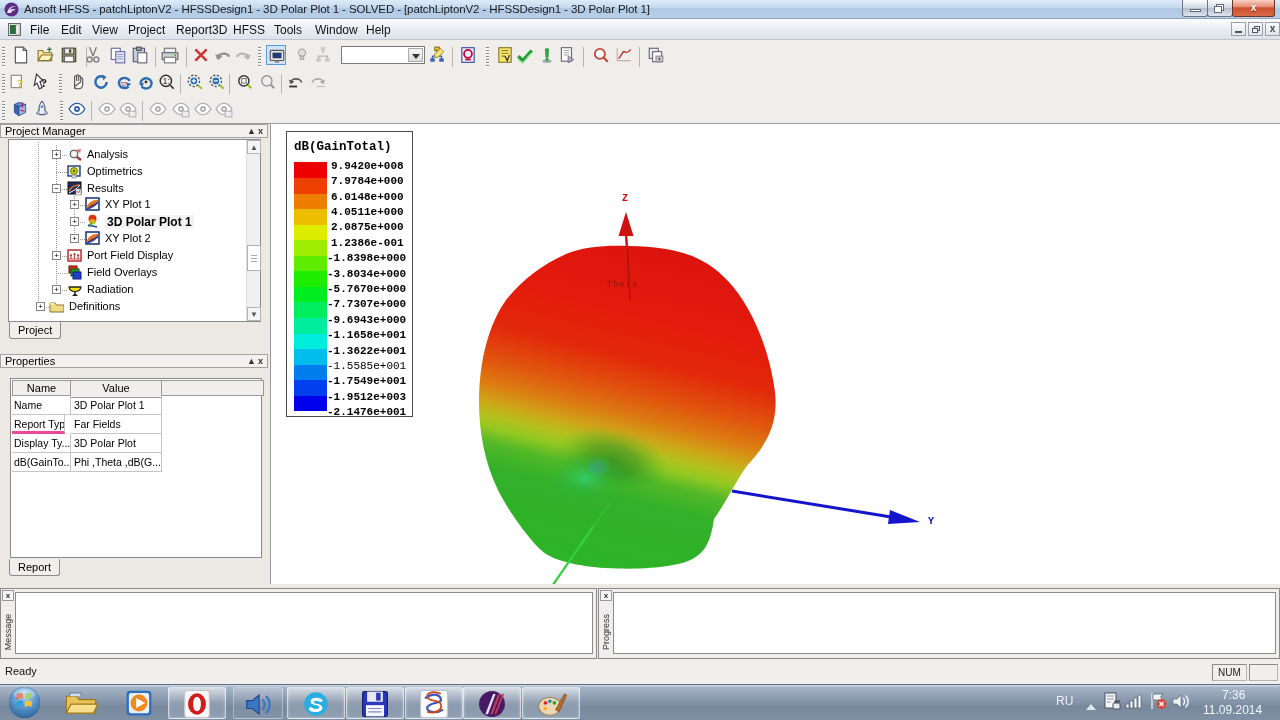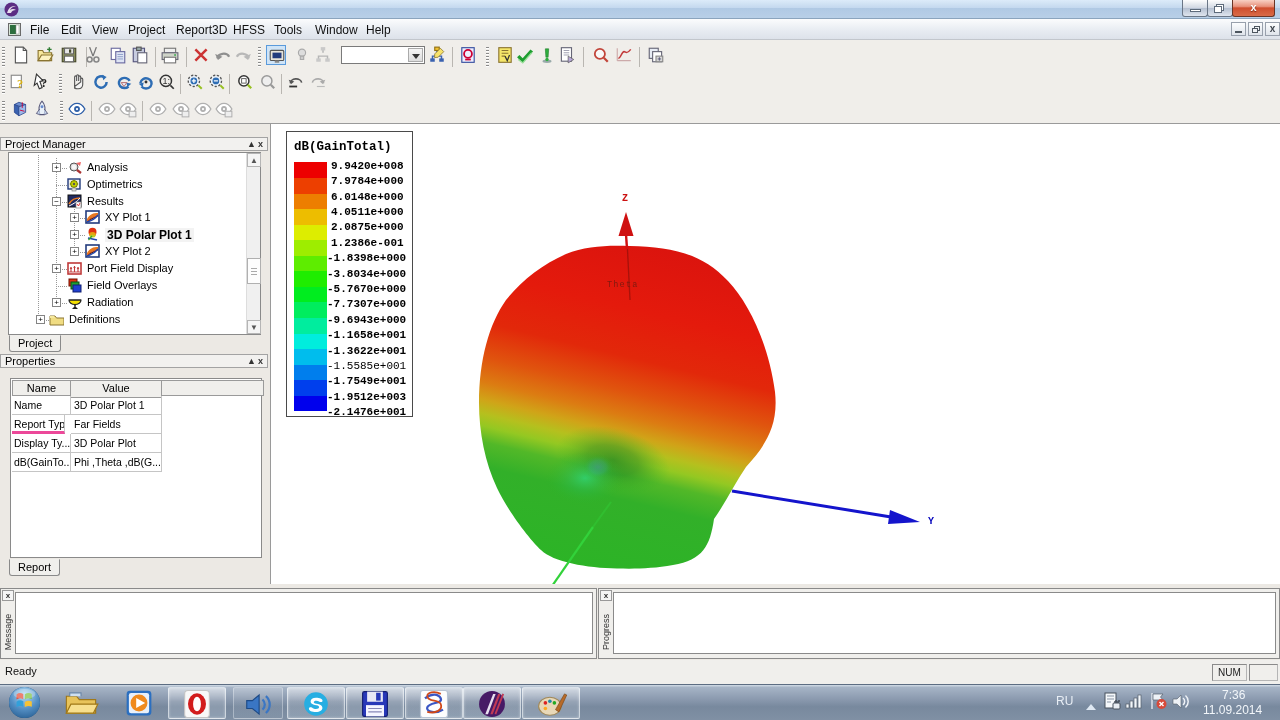--- a/index.html
+++ b/index.html
@@ -11,20 +11,21 @@
 .capbtn{position:absolute;top:1px;font-size:9px;color:#333;line-height:11px}
 .tab{position:absolute;font-size:11px;background:#f0efec;border:1px solid #8a8a8a;border-top:1px solid #f0efec;border-radius:0 0 3px 3px;padding:0 8px;height:17px;line-height:15px}
 .treerow{position:absolute;font-size:11px;white-space:nowrap;color:#000}
 .pm-exp{position:absolute;width:9px;height:9px;background:#fff;border:1px solid #848484;font-size:8px;line-height:7px;text-align:center;color:#000}
 </style></head><body>
 <div class="abs" style="left:0;top:0;width:1280px;height:19px;background:linear-gradient(180deg,#dcebf9 0%,#c3d8ee 45%,#b0c9e4 46%,#b8cfe7 100%);border-bottom:1px solid #8ba4bd">
 <svg class="abs" style="left:4px;top:2px" width="15" height="15" viewBox="0 0 15 15">
       <circle cx="7.5" cy="7.5" r="7" fill="#5b2d83"></circle>
       <path d="M3 11 Q5 3 12 4 Q7 5 6 8 Q9 6 12 8 Q8 8 7 11Z" fill="#fff" opacity="0.85"></path>
     </svg>
+<span class="abs" style="left:24px;top:3px;font-size:11.5px;letter-spacing:-0.1px;color:#1a1a1a">Ansoft HFSS - patchLiptonV2 - HFSSDesign1 - 3D Polar Plot 1 - SOLVED - [patchLiptonV2 - HFSSDesign1 - 3D Polar Plot 1]</span>
 <div class="abs" style="left:1182px;top:0;width:26px;height:17px;background:linear-gradient(180deg,#fdfdfd,#d0d7e2 50%,#b4bfd0 51%,#dfe5ee);border:1px solid #6a7686;border-top:none;border-radius:0 0 3px 3px">
       <div class="abs" style="left:7px;top:9px;width:11px;height:3px;background:#fff;border:1px solid #5d6a7a"></div>
     </div>
 <div class="abs" style="left:1207px;top:0;width:26px;height:17px;background:linear-gradient(180deg,#fdfdfd,#d0d7e2 50%,#b4bfd0 51%,#dfe5ee);border:1px solid #6a7686;border-top:none;border-radius:0 0 3px 3px">
       <div class="abs" style="left:8px;top:4px;width:8px;height:7px;border:1px solid #5d6a7a;background:#fff"></div>
       <div class="abs" style="left:6px;top:6px;width:8px;height:7px;border:1px solid #5d6a7a;background:#fff"></div>
     </div>
 <div class="abs" style="left:1232px;top:0;width:43px;height:17px;background:linear-gradient(180deg,#f8d0c3,#e8927c 40%,#cf4e2e 50%,#d96b47);border:1px solid #6a3526;border-top:none;border-radius:0 0 3px 3px;color:#fff;font-weight:bold;text-align:center;font-size:11px;line-height:15px;text-shadow:0 1px 1px #7d2a12">x</div>
 </div>
 <div class="abs" style="left:0;top:19px;width:1280px;height:21px;background:linear-gradient(180deg,#fbfcfd,#e8ecf2 55%,#dde2ea);border-bottom:1px solid #c2c6cc">
@@ -293,21 +294,21 @@
           <circle cx="8" cy="8" r="1" fill="#fff"></circle>
         </svg></div>
       <div class="icon" style="left:215px;width:16px;height:16px"><svg width="16" height="16" viewBox="0 0 16 16">
           <path d="M1 8c2-3.5 4.5-5 7-5s5 1.5 7 5c-2 3.5-4.5 5-7 5s-5-1.5-7-5z" fill="#fff" stroke="#b0b0b0" stroke-width="1.2"></path>
           <circle cx="8" cy="8" r="2.6" fill="#b0b0b0"></circle>
           <circle cx="8" cy="8" r="1" fill="#fff"></circle>
           <rect x="9" y="10" width="6" height="5" fill="#eee" stroke="#b0b0b0" stroke-width="0.9"></rect>
         </svg></div>
     </div>
 </div>
-<div class="abs" style="left:0;top:137px;width:268px;height:217px">
+<div class="abs" style="left:0;top:124px;width:268px;height:217px">
 <div class="cap" style="top:0">Project Manager<span class="capbtn" style="left:246px">▲</span><span class="capbtn" style="left:257px;font-weight:bold">x</span></div>
 <div class="abs" style="left:2px;top:16px;width:264px;height:306px"></div>
 <div class="abs" style="left:8px;top:15px;width:253px;height:183px;background:#fff;border:1px solid #8a8a8a"></div>
 <div class="abs" style="left:38px;top:18px;width:1px;height:166px;background-image:repeating-linear-gradient(180deg,#999 0 1px,transparent 1px 2px)"></div>
     <div class="abs" style="left:56px;top:21px;width:1px;height:146px;background-image:repeating-linear-gradient(180deg,#999 0 1px,transparent 1px 2px)"></div>
     <div class="abs" style="left:74px;top:72px;width:1px;height:44px;background-image:repeating-linear-gradient(180deg,#999 0 1px,transparent 1px 2px)"></div>
     <div class="abs" style="left:56px;top:31px;width:11px;height:1px;background-image:repeating-linear-gradient(90deg,#999 0 1px,transparent 1px 2px)"></div>
     <div class="pm-exp" style="left:52px;top:26px">+</div>
     <div class="abs" style="left:67px;top:23px;width:15px;height:15px"><svg width="15" height="15" viewBox="0 0 15 15">
         <circle cx="7" cy="7" r="4" fill="#ddd" stroke="#555" stroke-width="1"></circle>

